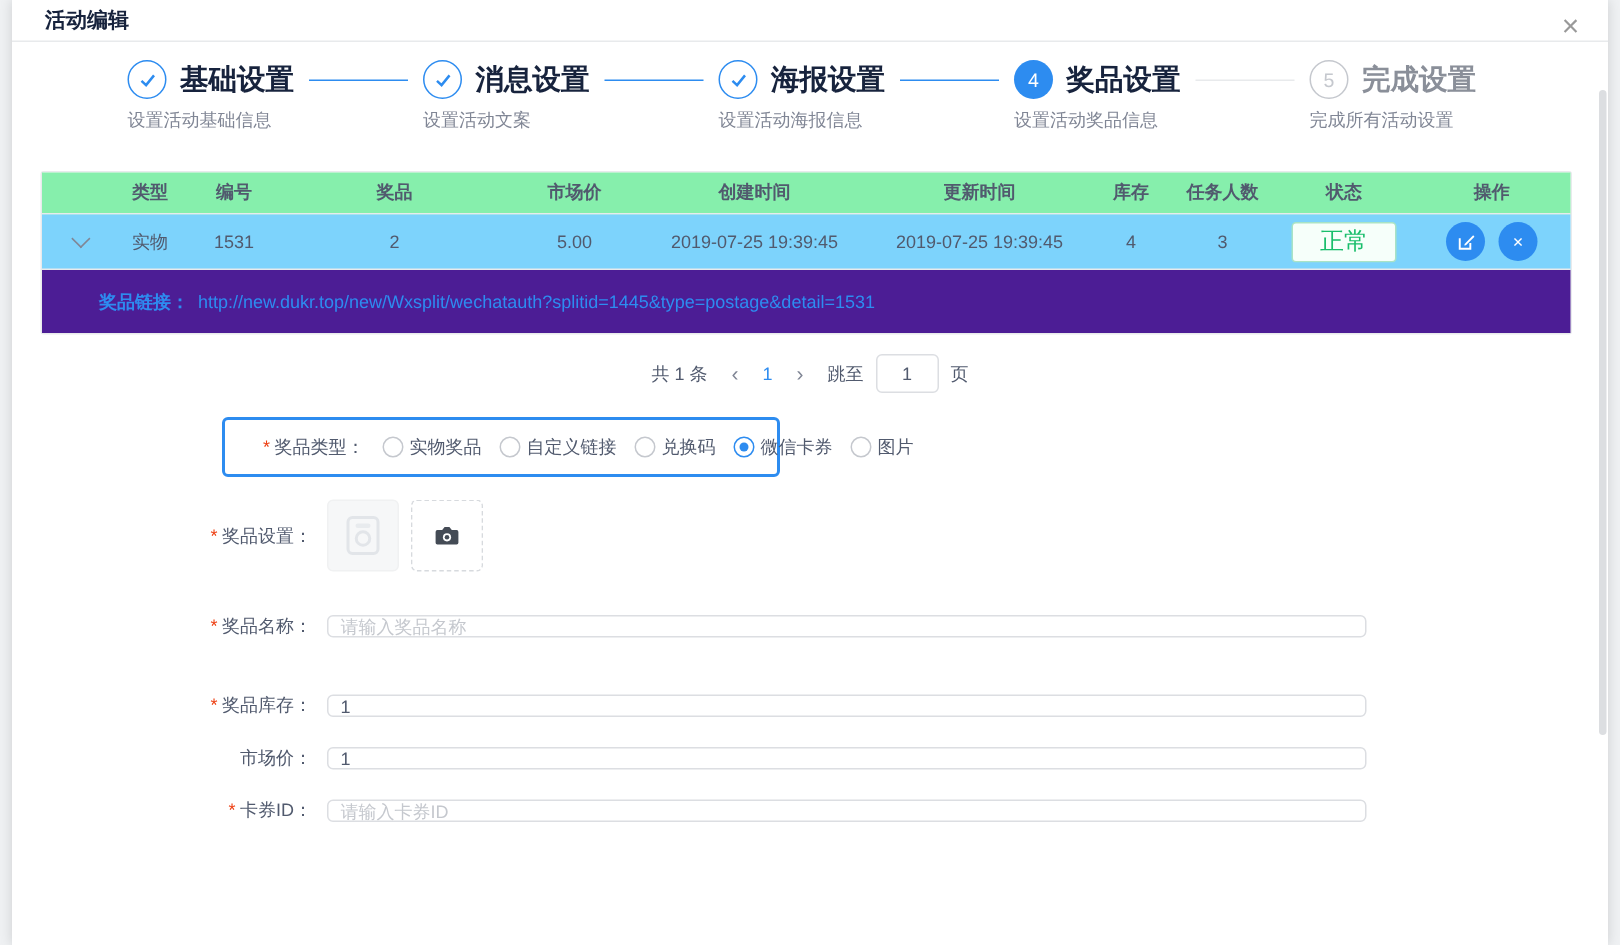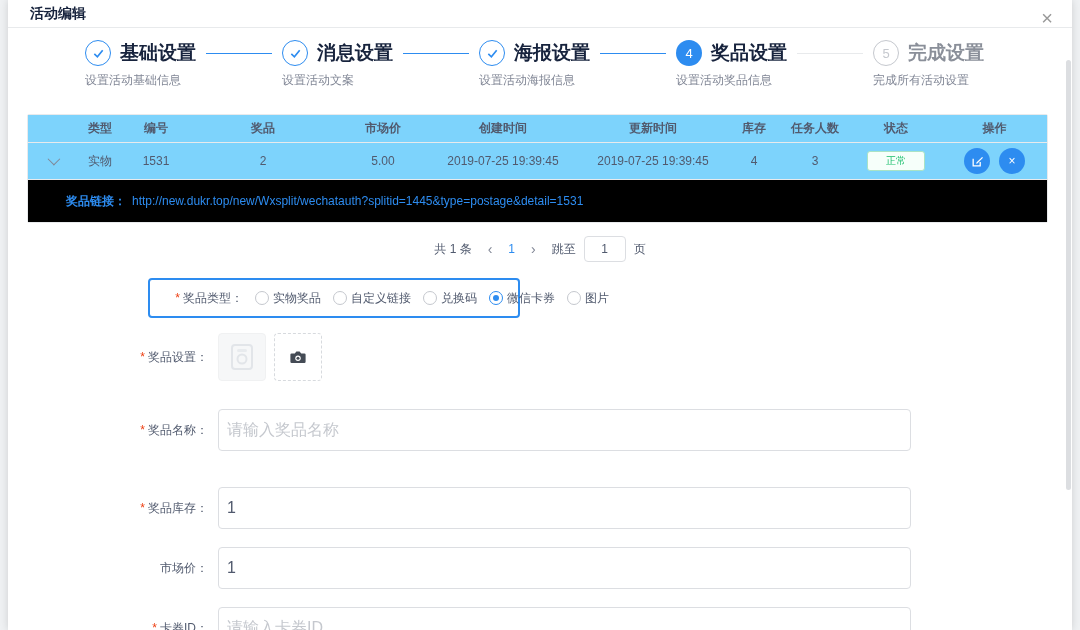--- a/index.html
+++ b/index.html
@@ -37,36 +37,36 @@
   .step.active .step-circle { background:#2d8cf0; color:#fff; }
   .step.wait .step-circle { border:1px solid #c5c8ce; color:#c5c8ce; background:#fff; }
   .step-title { margin-left:9px; font-size:19px; font-weight:bold; color:#17233d; white-space:nowrap; }
   .step.wait .step-title { color:#8a8f99; }
   .step-line { flex:1; height:1px; margin:0 10px; background:#2d8cf0; }
   .step-line.future { background:#e8eaec; }
   .step-sub { margin-top:6px; color:#808695; font-size:12px; white-space:nowrap; }
   
   .table-wrap { position:absolute; left:19px; right:24px; top:114px; border:1px solid #e8eaec; border-radius:2px; }
   .tgrid { display:grid; grid-template-columns:48px 48px 64px 150px 90px 150px 150px 52px 70px 92px 1fr; align-items:center; }
-  .thead { background:#7dd3fc; height:28px; border-bottom:1px solid #e8eaec; font-weight:bold; color:#515a6e; }
+  .thead { background:#86efac; height:28px; border-bottom:1px solid #e8eaec; font-weight:bold; color:#515a6e; }
   .thead > div, .trow > div { text-align:center; overflow:hidden; white-space:nowrap; }
   .trow { height:37px; background:#7dd3fc; border-bottom:1px solid #e8eaec; }
   .chevron { display:inline-block; width:9px; height:9px; border-right:1.5px solid #808695; border-bottom:1.5px solid #808695; transform:rotate(45deg) translateY(-2px); }
   .badge-ok {
     display:inline-block; padding:2px 18px; border:1px solid #a9e3c5; border-radius:3px;
-    color:#19be6b; background:#f6fffa; font-size:10px;
+    color:#19be6b; background:#f6fffa; font-size:16px;
   }
   .action-cell { display:flex; justify-content:center; gap:9px; }
   .circle-btn {
     width:26px; height:26px; border-radius:50%; background:#2d8cf0; border:none;
     color:#fff; display:flex; align-items:center; justify-content:center; cursor:pointer; padding:0;
   }
   .circle-btn svg { width:13px; height:13px; }
   .circle-btn.del { font-size:12px; line-height:1; }
-  .link-row { height:42px; background:#000000; display:flex; align-items:center; padding-left:38px; }
+  .link-row { height:42px; background:#4c1d95; display:flex; align-items:center; padding-left:38px; }
   .link-label { color:#2d8cf0; font-weight:bold; margin-right:6px; }
   .link-url { color:#2d8cf0; text-decoration:none; }
   
   .pagination {
     position:absolute; top:236px; left:0; right:0;
     display:flex; justify-content:center; align-items:center; gap:14px; color:#515a6e;
   }
   .page-arrow { color:#808695; font-size:14px; cursor:pointer; padding:0 2px; }
   .page-num { color:#2d8cf0; cursor:pointer; }
   .jump-group { display:flex; align-items:center; gap:8px; }
@@ -96,22 +96,22 @@
   .cover-row { margin-top:15px; margin-bottom:28px; }
   .cover-thumb {
     width:48px; height:48px; border-radius:4px; background:#f6f7f8; border:1px solid #f0f1f2;
     display:flex; align-items:center; justify-content:center;
   }
   .cover-upload {
     width:48px; height:48px; border-radius:4px; border:1px dashed #d7dade; background:#fff;
     display:flex; align-items:center; justify-content:center; margin-left:8px; cursor:pointer;
   }
   .text-input {
-    width:693px; height:42px; border:1px solid #dcdee2; border-radius:4px;
-    padding:0 8px; font-size:16px; color:#515a6e; outline:none;
+    width:693px; height:15px; border:1px solid #dcdee2; border-radius:4px;
+    padding:0 8px; font-size:12px; color:#515a6e; outline:none;
     font-family:"Liberation Sans","DejaVu Sans",sans-serif;
   }
   .text-input::placeholder { color:#c5c8ce; }
   
   .scroll-thumb { position:absolute; right:1px; top:60px; width:5px; height:430px; background:#dcdee1; border-radius:3px; }
 </style>
 </head>
 <body>
 
 <div class="modal">

